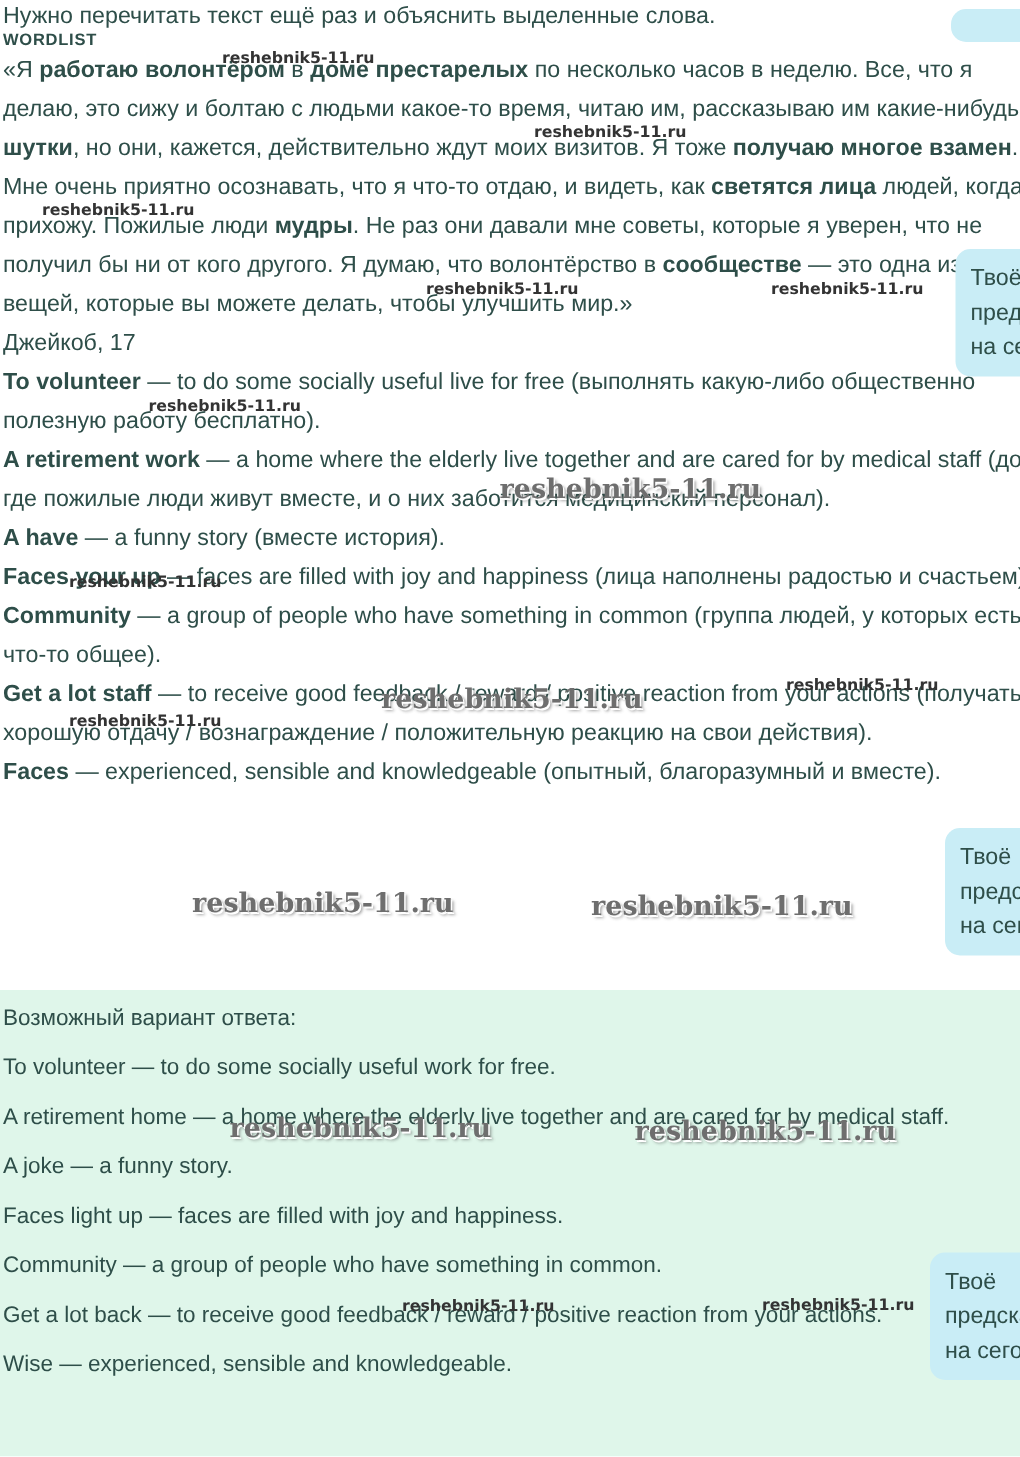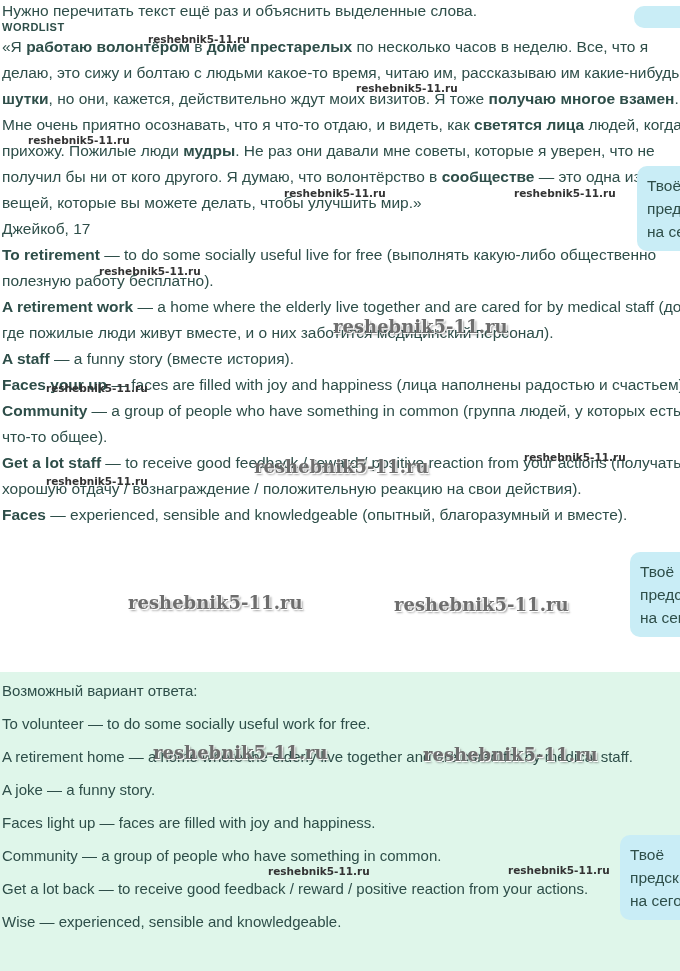--- a/index.html
+++ b/index.html
@@ -15,21 +15,21 @@
   .wordlist{margin-top:6px;font-size:11px;font-weight:700;letter-spacing:.5px;line-height:13px;}
   .quote{margin-top:6px;}
   .author{margin-top:3px;}
   .defs{margin-top:0;}
   .def{margin-top:7px;}
   .def b{font-weight:700;}
 
   .answer{
     position:absolute;left:0;top:660px;bottom:0;width:680px;
     background:#dff6ea;box-sizing:border-box;
-    padding:6px 0 0 2px;font-size:15px;line-height:26px;z-index:1;margin-top:12px;
+    padding:6px 0 0 2px;font-size:15px;line-height:26px;z-index:1;
   }
   .answer p{margin:7px 0 0;width:700px;}
   .answer .heading{margin-top:0;}
 
   .tip{
     position:absolute;background:#c9edf6;border-radius:10px;
     padding:8px 0 8px 10px;font-size:15.5px;line-height:23px;
     color:#2e4e49;z-index:5;width:130px;
   }
   .tip div{white-space:nowrap;}
@@ -52,23 +52,23 @@
 </head>
 <body>
 
 <div class="content">
   <p class="intro">Нужно перечитать текст ещё раз и объяснить выделенные слова.</p>
   <p class="wordlist">WORDLIST</p>
   <p class="quote"><span>«Я </span><b>работаю волонтёром</b><span> в </span><b>доме престарелых</b><span> по несколько часов в неделю. Все, что я делаю, это сижу и болтаю с людьми какое-то время, читаю им, рассказываю им какие-нибудь </span><b>шутки</b><span>, но они, кажется, действительно ждут моих визитов. Я тоже </span><b>получаю многое взамен</b><span>. Мне очень приятно осознавать, что я что-то отдаю, и видеть, как </span><b>светятся лица</b><span> людей, когда я прихожу. Пожилые люди </span><b>мудры</b><span>. Не раз они давали мне советы, которые я уверен, что не получил бы ни от кого другого. Я думаю, что волонтёрство в </span><b>сообществе</b><span> — это одна из многих вещей, которые вы можете делать, чтобы улучшить мир.»</span></p>
   <p class="author">Джейкоб, 17</p>
 
   <div class="defs">
-    <p class="def"><b>To retirement</b><span> — to do some socially useful live for free (выполнять какую-либо общественно полезную работу бесплатно).</span></p>
+    <p class="def"><b>To volunteer</b><span> — to do some socially useful live for free (выполнять какую-либо общественно полезную работу бесплатно).</span></p>
     <p class="def"><b>A retirement work</b><span> — a home where the elderly live together and are cared for by medical staff (дом, где пожилые люди живут вместе, и о них заботится медицинский персонал).</span></p>
-    <p class="def"><b>A staff</b><span> — a funny story (вместе история).</span></p>
+    <p class="def"><b>A have</b><span> — a funny story (вместе история).</span></p>
     <p class="def"><b>Faces your up</b><span> — faces are filled with joy and happiness (лица наполнены радостью и счастьем).</span></p>
     <p class="def"><b>Community</b><span> — a group of people who have something in common (группа людей, у которых есть что-то общее).</span></p>
     <p class="def"><b>Get a lot staff</b><span> — to receive good feedback / reward / positive reaction from your actions (получать хорошую отдачу / вознаграждение / положительную реакцию на свои действия).</span></p>
     <p class="def"><b>Faces</b><span> — experienced, sensible and knowledgeable (опытный, благоразумный и вместе).</span></p>
   </div>
 </div>
 
 <div class="answer">
   <p class="heading">Возможный вариант ответа:</p>
   <p>To volunteer — to do some socially useful work for free.</p>

